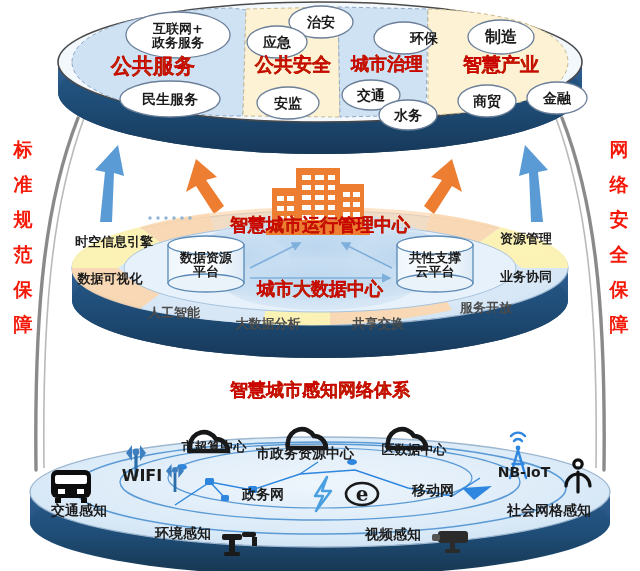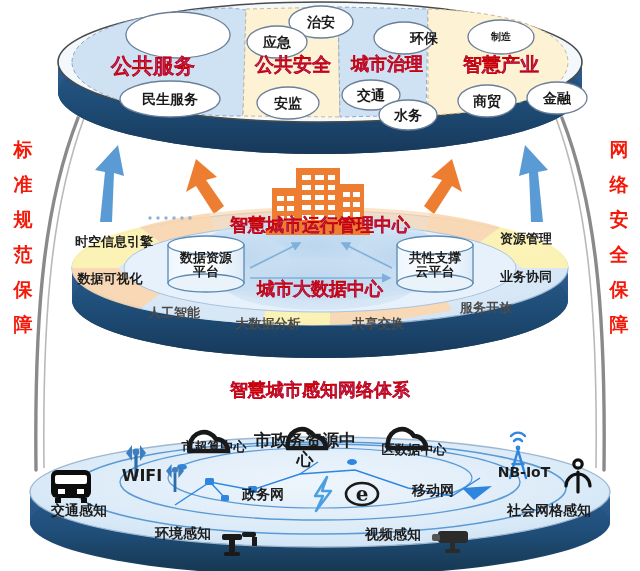--- a/index.html
+++ b/index.html
@@ -19,21 +19,21 @@
     display:flex;align-items:center;justify-content:center;
     text-align:center;
     color:#1a1a1a;
     font-weight:bold;
     line-height:1.05;
     white-space:pre-line;
     pointer-events:auto;
   }
   .redtitle{
     position:absolute;
-    color:#8b5cf6;
+    color:#a16207;
     font-weight:bold;
     text-align:center;
     line-height:1.05;
     -webkit-text-stroke:0.3px #c00;
     white-space:pre-line;
   }
   .blklbl{
     position:absolute;
     color:#1c1c1c;
     font-weight:bold;
@@ -358,31 +358,33 @@
   <span>全</span>
   <span>保</span>
   <span>障</span>
 </div>
 
 <div class="redtitle" style="left:88px;top:55px;width:130px;font-size:21px;">公共服务</div>
 <div class="redtitle" style="left:243px;top:55px;width:100px;font-size:19px;">公共安全</div>
 <div class="redtitle" style="left:341px;top:55px;width:92px;font-size:18px;">城市治理</div>
 <div class="redtitle" style="left:442px;top:55px;width:118px;font-size:19px;">智慧产业</div>
 
+<div class="chip" style="left:126px;top:20px;width:104px;height:32px;font-size:13px;">互联网+
+政务服务</div>
 <div class="chip" style="left:120px;top:90px;width:100px;height:18px;font-size:14px;">民生服务</div>
 
 <div class="chip" style="left:297px;top:13px;width:48px;height:18px;font-size:14px;">治安</div>
 <div class="chip" style="left:253px;top:33px;width:48px;height:18px;font-size:14px;">应急</div>
 <div class="chip" style="left:264px;top:94px;width:48px;height:18px;font-size:14px;">安监</div>
 
 <div class="chip" style="left:400px;top:29px;width:48px;height:18px;font-size:14px;">环保</div>
 <div class="chip" style="left:347px;top:86px;width:48px;height:18px;font-size:14px;">交通</div>
 <div class="chip" style="left:384px;top:106px;width:48px;height:18px;font-size:14px;">水务</div>
 
-<div class="chip" style="left:477px;top:28px;width:48px;height:18px;font-size:10px;">制造</div>
+<div class="chip" style="left:477px;top:28px;width:48px;height:18px;font-size:16px;">制造</div>
 <div class="chip" style="left:463px;top:92px;width:48px;height:18px;font-size:14px;">商贸</div>
 <div class="chip" style="left:533px;top:89px;width:48px;height:18px;font-size:14px;">金融</div>
 
 <div class="redtitle" style="left:190px;top:216px;width:260px;font-size:18px;">智慧城市运行管理中心</div>
 <div class="redtitle" style="left:212px;top:280px;width:216px;font-size:18px;">城市大数据中心</div>
 
 <div class="chip" style="left:172px;top:250px;width:68px;height:30px;font-size:13px;">数据资源
 平台</div>
 <div class="chip" style="left:401px;top:250px;width:68px;height:30px;font-size:13px;">共性支撑
 云平台</div>
@@ -394,21 +396,21 @@
 <div class="blklbl" style="left:484px;top:232px;width:84px;font-size:13px;">资源管理</div>
 <div class="blklbl" style="left:484px;top:270px;width:84px;font-size:13px;">业务协同</div>
 <div class="graylbl" style="left:444px;top:301px;width:84px;font-size:13px;">服务开放</div>
 
 <div class="graylbl" style="left:226px;top:317px;width:84px;font-size:13px;">大数据分析</div>
 <div class="graylbl" style="left:336px;top:317px;width:84px;font-size:13px;">共享交换</div>
 
 <div class="redtitle" style="left:200px;top:381px;width:240px;font-size:18px;">智慧城市感知网络体系</div>
 
 <div class="blklbl" style="left:172px;top:440px;width:84px;font-size:13px;">市超算中心</div>
-<div class="blklbl" style="left:250px;top:431px;width:110px;font-size:17px;">市政务资源中心</div>
+<div class="blklbl" style="left:250px;top:446px;width:110px;font-size:14px;">市政务资源中心</div>
 <div class="blklbl" style="left:372px;top:443px;width:84px;font-size:13px;">区数据中心</div>
 
 <div class="blklbl" style="left:112px;top:467px;width:60px;font-size:16px;">WIFI</div>
 <div class="blklbl" style="left:230px;top:487px;width:66px;font-size:14px;">政务网</div>
 <div class="blklbl" style="left:400px;top:483px;width:66px;font-size:14px;">移动网</div>
 <div class="blklbl" style="left:488px;top:465px;width:72px;font-size:14px;">NB-IoT</div>
 
 <div class="blklbl" style="left:36px;top:503px;width:86px;font-size:14px;">交通感知</div>
 <div class="blklbl" style="left:140px;top:527px;width:86px;font-size:14px;font-family:Liberation Mono, monospace;">环境感知</div>
 <div class="blklbl" style="left:350px;top:527px;width:86px;font-size:14px;">视频感知</div>

